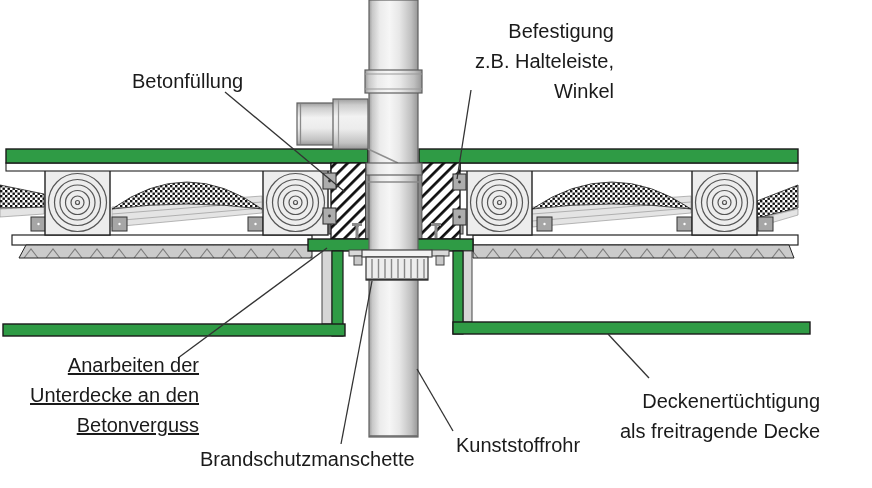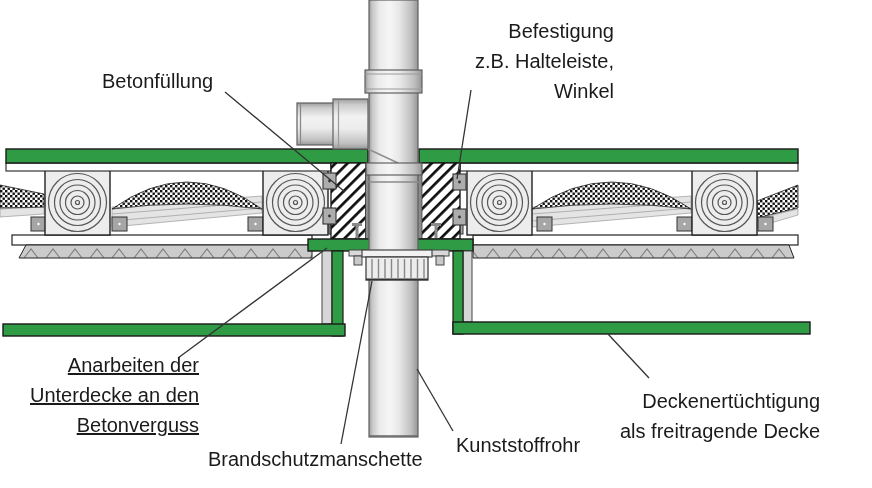--- a/index.html
+++ b/index.html
@@ -222,25 +222,25 @@
   <g stroke="#333" stroke-width="1.3">
     <line x1="225" y1="92" x2="345" y2="192"></line>
     <line x1="471" y1="90" x2="457" y2="179"></line>
     <line x1="178" y1="358" x2="327" y2="248"></line>
     <line x1="341" y1="444" x2="372" y2="281"></line>
     <line x1="453" y1="431" x2="417" y2="369"></line>
     <line x1="649" y1="378" x2="608" y2="334"></line>
   </g>
 </svg>
 
-<div class="label" style="left:102px;top:66px;">Betonfüllung</div>
+<div class="label" style="left:132px;top:66px;">Betonfüllung</div>
 <div class="label" style="left:475px;top:16px;">Befestigung
 z.B. Halteleiste,
 Winkel</div>
 <div class="label" style="left:30px;top:350px;text-decoration:underline;">Anarbeiten der
 Unterdecke an den
 Betonverguss</div>
-<div class="label" style="left:208px;top:444px;">Brandschutzmanschette</div>
+<div class="label" style="left:200px;top:444px;">Brandschutzmanschette</div>
 <div class="label" style="left:456px;top:430px;">Kunststoffrohr</div>
 <div class="label" style="left:620px;top:372px;margin-top:14px;">Deckenertüchtigung
 als freitragende Decke</div>
 
 </div>
 
 </body></html>

